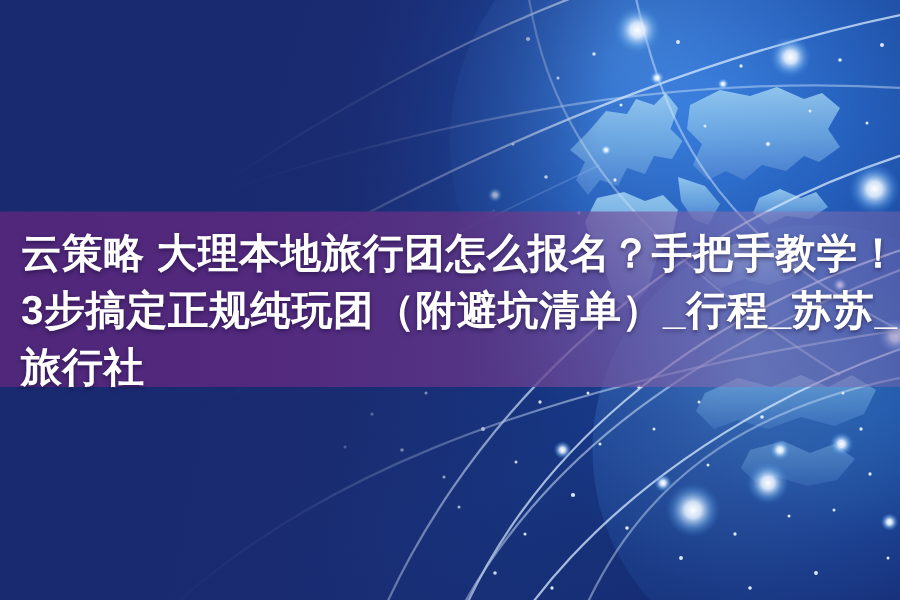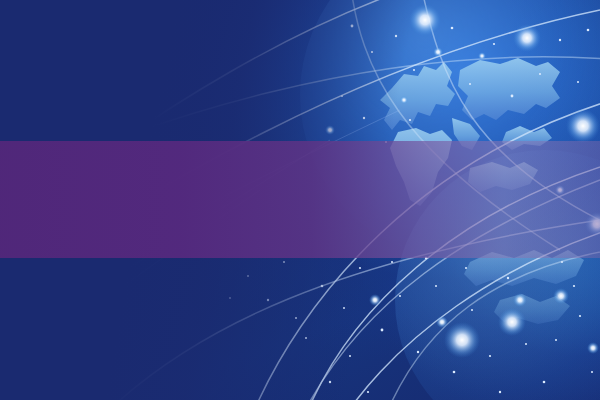--- a/index.html
+++ b/index.html
@@ -227,14 +227,15 @@
       <circle cx="284" cy="262" r="1"></circle>  
         <circle cx="296" cy="318" r="1"></circle>
       <circle cx="230" cy="298" r="1"></circle>
     </g>
   </svg>
 
   <div class="layer" id="flatleft"></div>
 
   <div id="band"></div>
 
+  <div id="caption">云策略 大理本地旅行团怎么报名？手把手教学！3步搞定正规纯玩团（附避坑清单）_行程_苏苏_旅行社</div>
 
 </div>
 
 </body></html>

